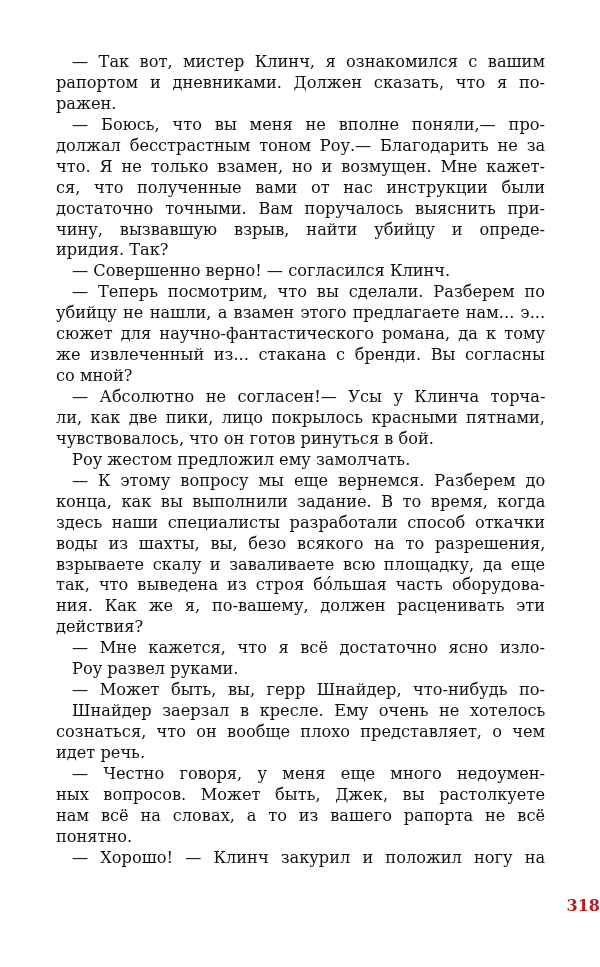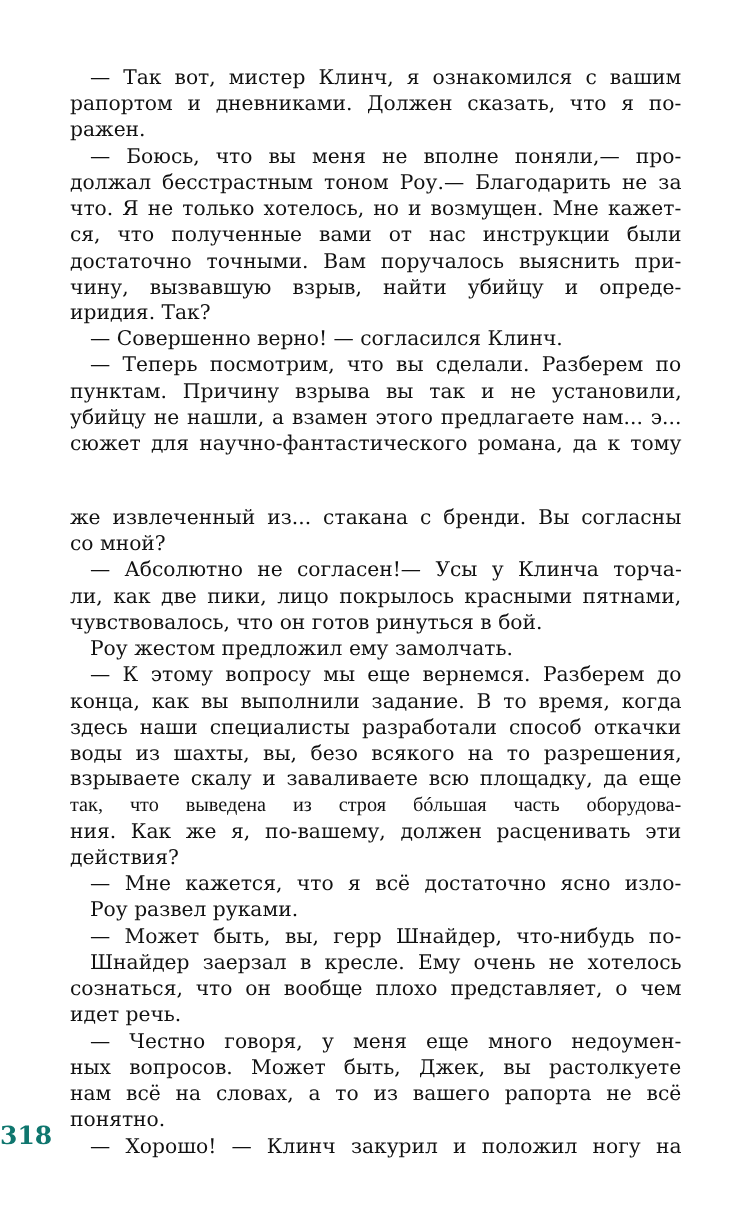--- a/index.html
+++ b/index.html
@@ -23,58 +23,57 @@
     text-align-last: justify;
     height: 20.95px;
     overflow: visible;
   }
   .line.last { text-align-last: left; }
   .line.indent { padding-left: 16px; }
   .page-number {
     position: absolute;
     left: 0; width: 600px;
     top: 896px;
-    text-align: left;
+    text-align: right;
     font-family: "DejaVu Serif", "Liberation Serif", serif;
     font-weight: bold;
-    font-size: 20px;
-    color: #0f766e;
+    font-size: 16px;
+    color: #b91c1c;
   }
 </style>
 </head>
 <body>
 
 <div class="page" id="page-text">
     <span class="line indent" style="display: block; word-spacing: 5.25px;">— Так вот, мистер Клинч, я ознакомился с вашим</span>
     <span class="line" style="display: block; word-spacing: 6.57143px;">рапортом и дневниками. Должен сказать, что я по-</span>
     <span class="line last">ражен.</span>
     <span class="line indent" style="display: block; word-spacing: 7.625px;">— Боюсь, что вы меня не вполне поняли,— про-</span>
     <span class="line" style="display: block; word-spacing: 3.66667px;">должал бесстрастным тоном Роу.— Благодарить не за</span>
-    <span class="line" style="display: block; word-spacing: 2.11111px;">что. Я не только хотелось, но и возмущен. Мне кажет-</span>
+    <span class="line" style="display: block; word-spacing: 2.11111px;">что. Я не только взамен, но и возмущен. Мне кажет-</span>
     <span class="line" style="display: block; word-spacing: 8.42857px;">ся, что полученные вами от нас инструкции были</span>
     <span class="line" style="display: block; word-spacing: 6.6px;">достаточно точными. Вам поручалось выяснить при-</span>
     <span class="line" style="display: block; word-spacing: 11.6667px;">чину, вызвавшую взрыв, найти убийцу и опреде-</span>
     <span class="line last">иридия. Так?</span>
     <span class="line indent last">— Совершенно верно! — согласился Клинч.</span>
     <span class="line indent" style="display: block; word-spacing: 4.71429px;">— Теперь посмотрим, что вы сделали. Разберем по</span>
-    <span class="line" style="display: block; word-spacing: 7.57143px;">пунктам. Причину взрыва вы так и не установили,</span>
     <span class="line" style="display: block; word-spacing: 1.125px;">убийцу не нашли, а взамен этого предлагаете нам... э...</span>
     <span class="line" style="display: block; word-spacing: 3px;">сюжет для научно-фантастического романа, да к тому</span>
-    <span class="line" style="display: block; word-spacing: 4.42857px; margin-top: 38px;">же извлеченный из... стакана с бренди. Вы согласны</span>
+    <span class="line" style="display: block; word-spacing: 4.42857px;">же извлеченный из... стакана с бренди. Вы согласны</span>
     <span class="line last">со мной?</span>
     <span class="line indent" style="display: block; word-spacing: 6.28571px;">— Абсолютно не согласен!— Усы у Клинча торча-</span>
     <span class="line" style="display: block; word-spacing: 3.14286px;">ли, как две пики, лицо покрылось красными пятнами,</span>
     <span class="line last">чувствовалось, что он готов ринуться в бой.</span>
     <span class="line indent last">Роу жестом предложил ему замолчать.</span>
     <span class="line indent" style="display: block; word-spacing: 4.75px;">— К этому вопросу мы еще вернемся. Разберем до</span>
     <span class="line" style="display: block; word-spacing: 4.375px;">конца, как вы выполнили задание. В то время, когда</span>
     <span class="line" style="display: block; word-spacing: 4.4px;">здесь наши специалисты разработали способ откачки</span>
     <span class="line" style="display: block; word-spacing: 5.625px;">воды из шахты, вы, безо всякого на то разрешения,</span>
     <span class="line" style="display: block; word-spacing: 3.42857px;">взрываете скалу и заваливаете всю площадку, да еще</span>
-    <span class="line" style="display: block; word-spacing: 3.85714px; font-family: Liberation Serif, serif;">так, что выведена из строя бóльшая часть оборудова-</span>
+    <span class="line" style="display: block; word-spacing: 3.85714px;">так, что выведена из строя бóльшая часть оборудова-</span>
     <span class="line" style="display: block; word-spacing: 6.57143px;">ния. Как же я, по-вашему, должен расценивать эти</span>
     <span class="line last">действия?</span>
     <span class="line indent" style="display: block; word-spacing: 6.375px;">— Мне кажется, что я всё достаточно ясно изло-</span>
     <span class="line indent last">Роу развел руками.</span>
     <span class="line indent" style="display: block; word-spacing: 6.28571px;">— Может быть, вы, герр Шнайдер, что-нибудь по-</span>
     <span class="line indent" style="display: block; word-spacing: 5.42857px;">Шнайдер заерзал в кресле. Ему очень не хотелось</span>
     <span class="line" style="display: block; word-spacing: 5.14286px;">сознаться, что он вообще плохо представляет, о чем</span>
     <span class="line last">идет речь.</span>
     <span class="line indent" style="display: block; word-spacing: 10.1429px;">— Честно говоря, у меня еще много недоумен-</span>
     <span class="line" style="display: block; word-spacing: 9.33333px;">ных вопросов. Может быть, Джек, вы растолкуете</span>

